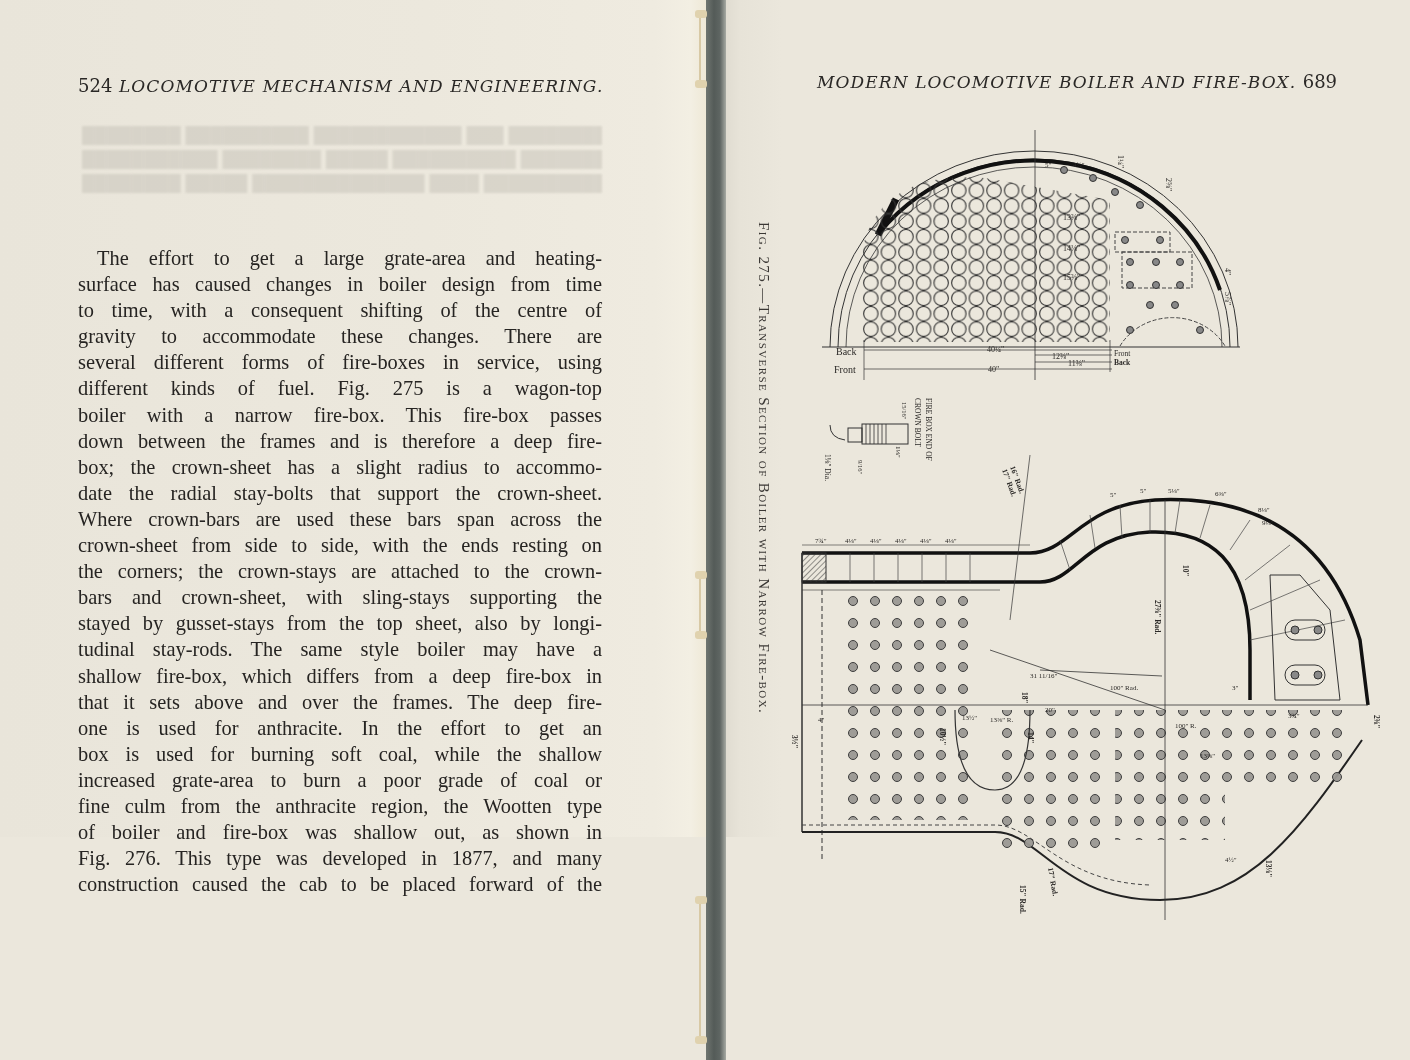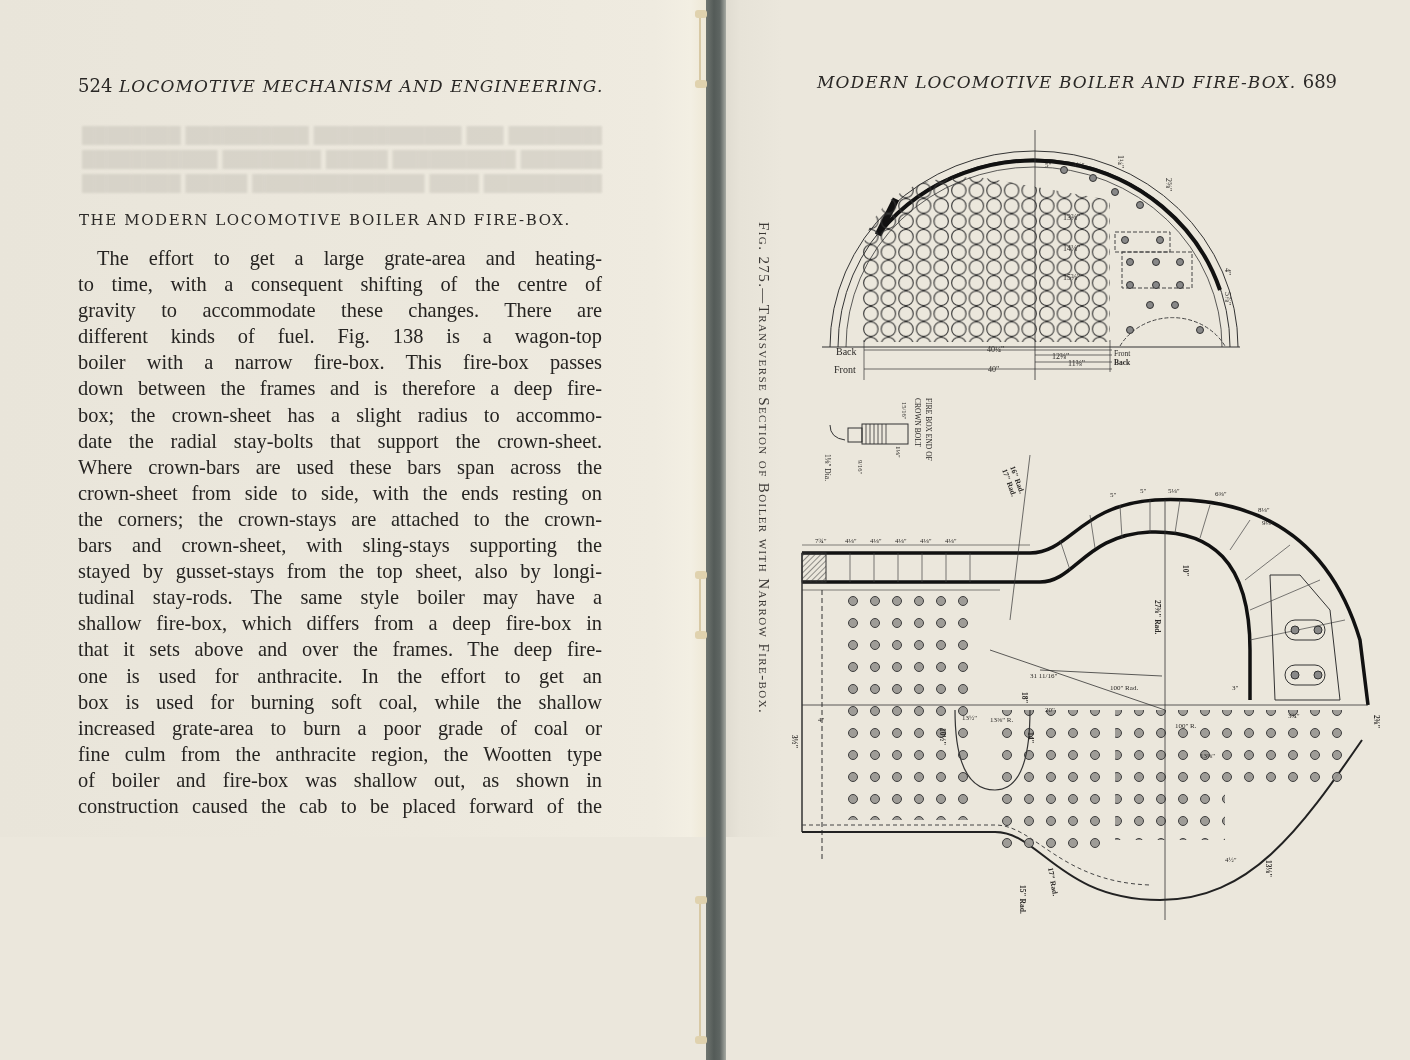--- a/index.html
+++ b/index.html
@@ -84,44 +84,46 @@
     ████████ ██████████ ████████████ ███ ██████████████<br>
     ███████████ ████████ █████ ██████████ ████████<br>
     ████████ █████ ██████████████ ████ ███████████████
   </div>
 
   <div class="running-head head-left">
     <span class="folio">524</span>
     <span class="title">LOCOMOTIVE MECHANISM AND ENGINEERING.</span>
   </div>
 
-  <div class="section-title">THE MODERN LOCOMOTIVE BOILER AND FIRE-BOX.</div>
 
   <div class="body-text">
     <span class="line first">The effort to get a large grate-area and heating-</span>
+    <span class="line">surface has caused changes in boiler design from time</span>
     <span class="line">to time, with a consequent shifting of the centre of</span>
     <span class="line">gravity to accommodate these changes. There are</span>
-    <span class="line">different kinds of fuel. Fig. 138 is a wagon-top</span>
+    <span class="line">several different forms of fire-boxes in service, using</span>
+    <span class="line">different kinds of fuel. Fig. 275 is a wagon-top</span>
     <span class="line">boiler with a narrow fire-box. This fire-box passes</span>
     <span class="line">down between the frames and is therefore a deep fire-</span>
     <span class="line">box; the crown-sheet has a slight radius to accommo-</span>
     <span class="line">date the radial stay-bolts that support the crown-sheet.</span>
     <span class="line">Where crown-bars are used these bars span across the</span>
     <span class="line">crown-sheet from side to side, with the ends resting on</span>
     <span class="line">the corners; the crown-stays are attached to the crown-</span>
     <span class="line">bars and crown-sheet, with sling-stays supporting the</span>
     <span class="line">stayed by gusset-stays from the top sheet, also by longi-</span>
     <span class="line">tudinal stay-rods. The same style boiler may have a</span>
     <span class="line">shallow fire-box, which differs from a deep fire-box in</span>
     <span class="line">that it sets above and over the frames. The deep fire-</span>
     <span class="line">one is used for anthracite. In the effort to get an</span>
     <span class="line">box is used for burning soft coal, while the shallow</span>
     <span class="line">increased grate-area to burn a poor grade of coal or</span>
     <span class="line">fine culm from the anthracite region, the Wootten type</span>
     <span class="line">of boiler and fire-box was shallow out, as shown in</span>
+    <span class="line">Fig. 276. This type was developed in 1877, and many</span>
     <span class="line">construction caused the cab to be placed forward of the</span>
   </div>
 </div>
 
 <div class="page page-right"></div>
 
 <div class="gutter"></div>
 <div class="stitch" style="top:14px;height:70px;"></div>
 <div class="stitch" style="top:575px;height:60px;"></div>
 <div class="stitch" style="top:900px;height:140px;"></div>

